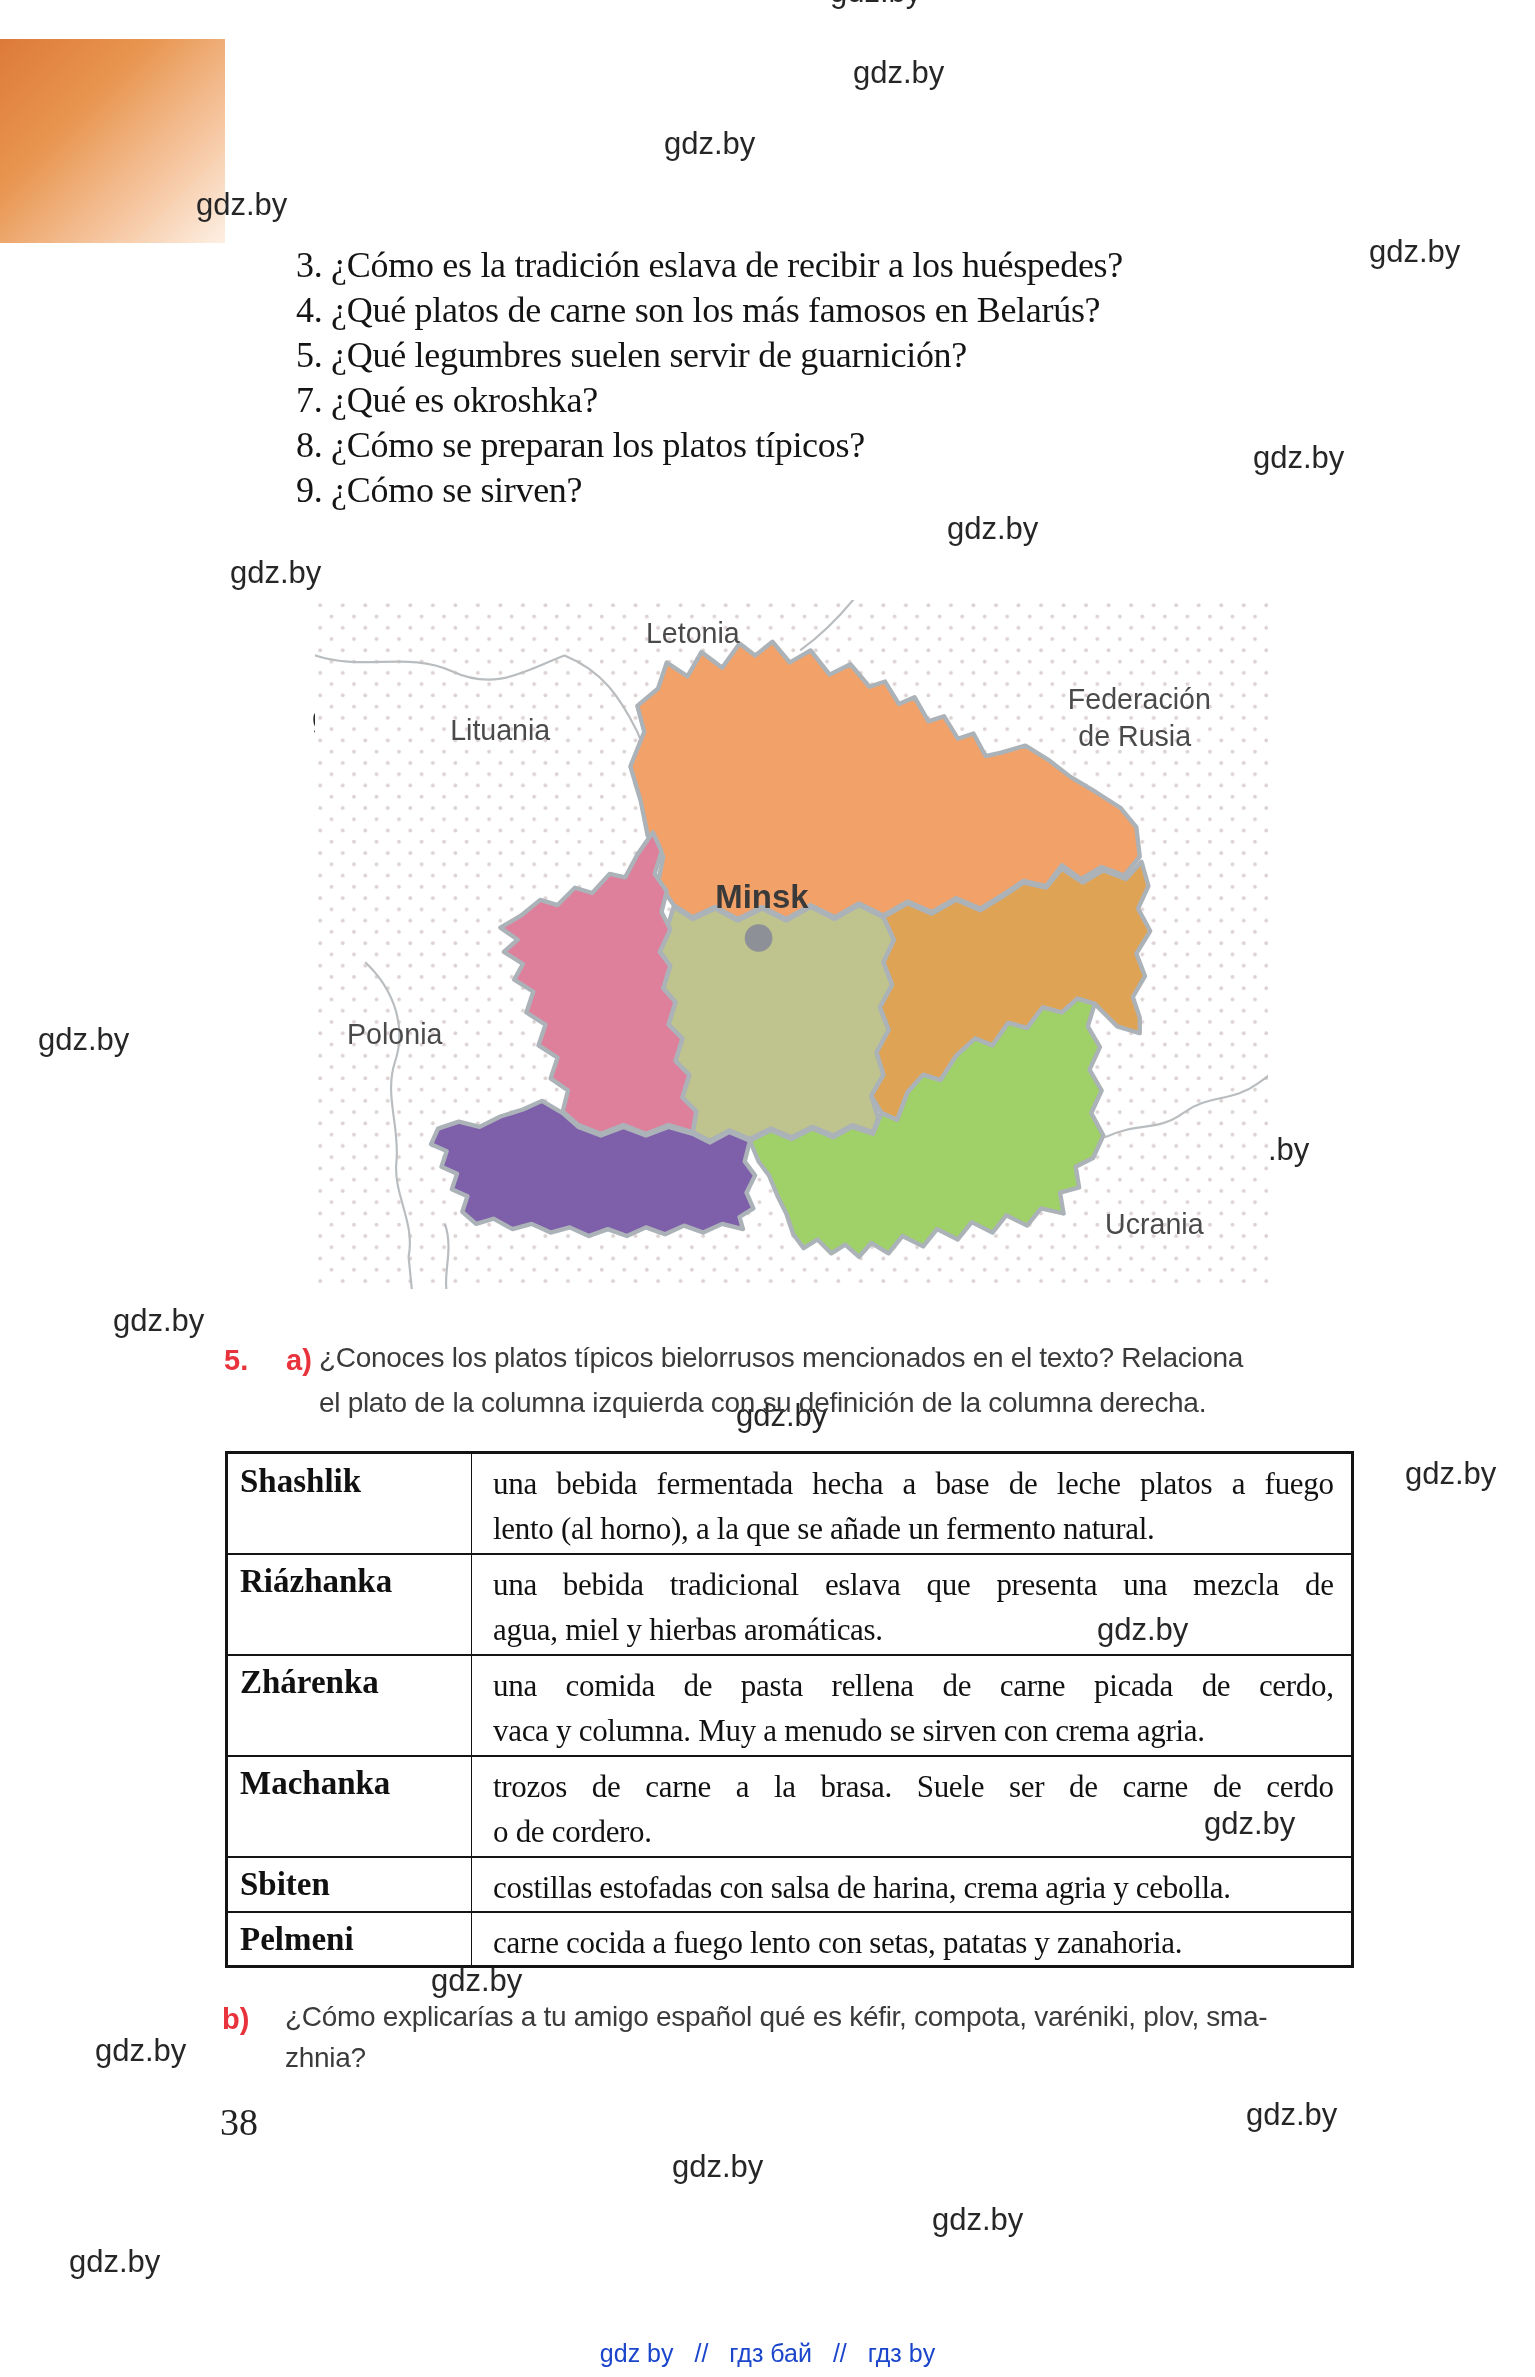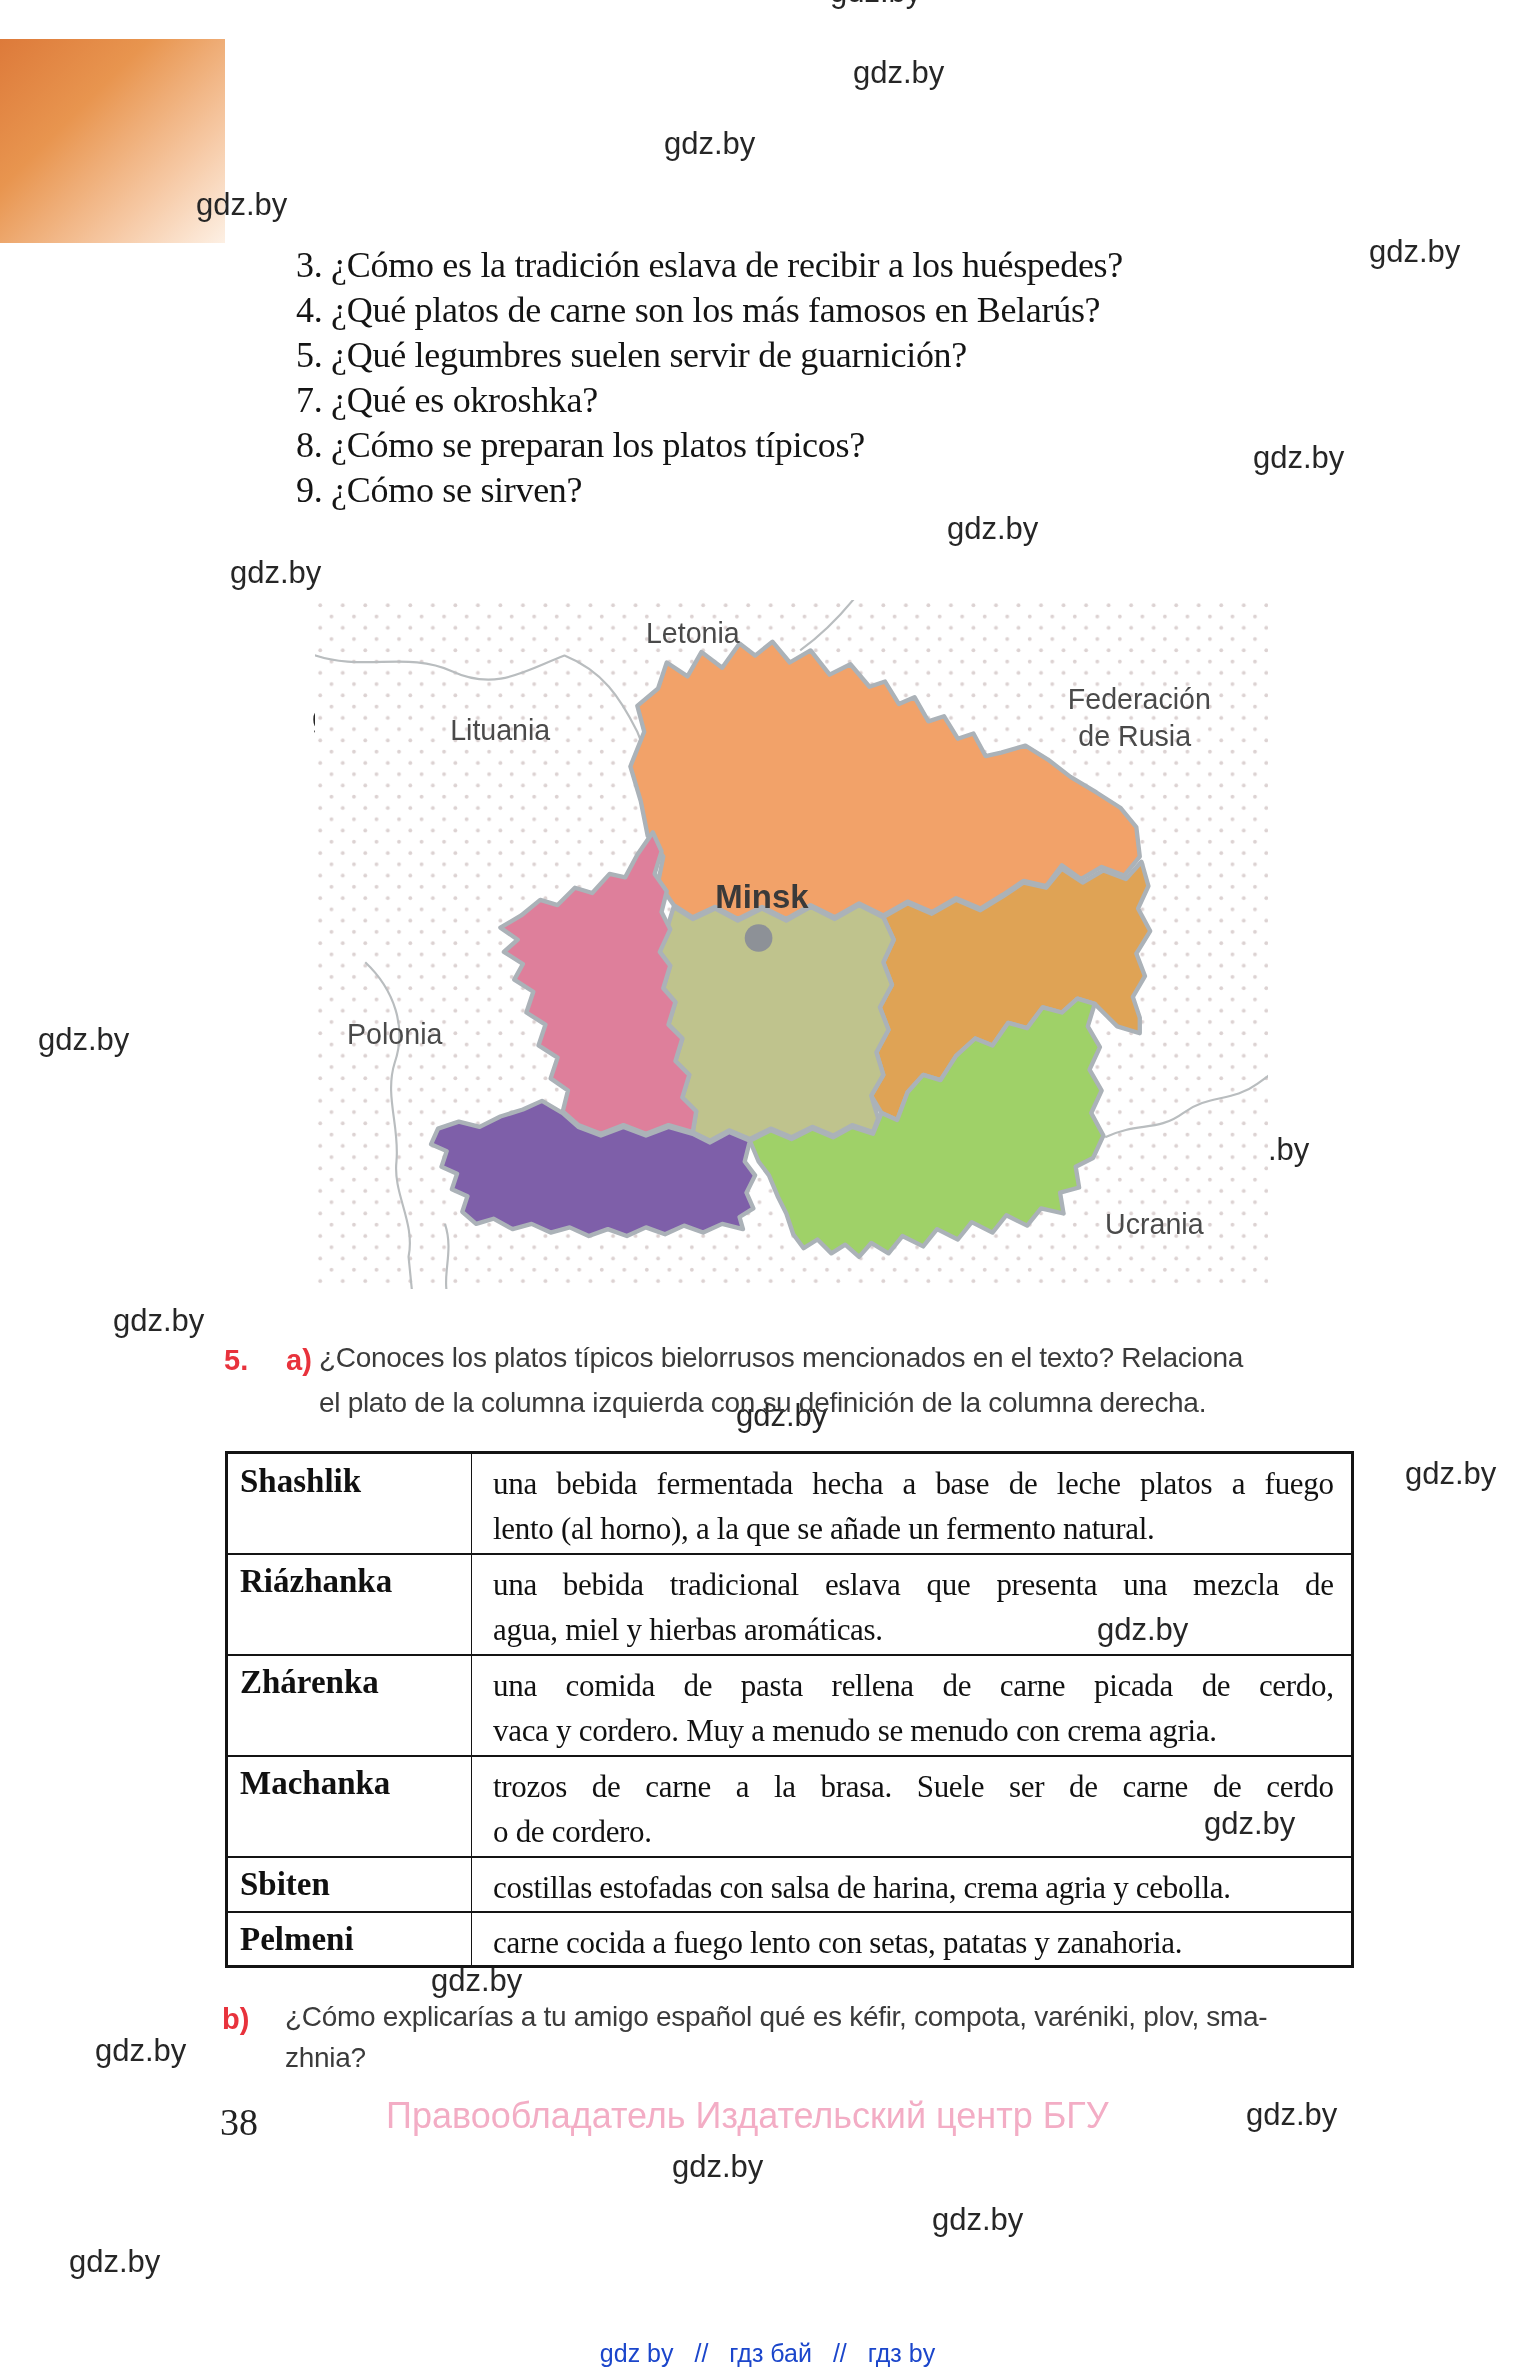--- a/index.html
+++ b/index.html
@@ -192,21 +192,21 @@
       <td class="term">Riázhanka</td>
       <td class="def">
         <div class="dl-j">una bebida tradicional eslava que presenta una mezcla de</div>
         <div>agua, miel y hierbas aromáticas.</div>
       </td>
     </tr>
     <tr class="tall">
       <td class="term">Zhárenka</td>
       <td class="def">
         <div class="dl-j">una comida de pasta rellena de carne picada de cerdo,</div>
-        <div>vaca y cordero. Muy a menudo se menudo con crema agria.</div>
+        <div>vaca y columna. Muy a menudo se sirven con crema agria.</div>
       </td>
     </tr>
     <tr class="tall">
       <td class="term">Machanka</td>
       <td class="def">
         <div class="dl-j">trozos de carne a la brasa. Suele ser de carne de cerdo</div>
         <div>o de cordero.</div>
       </td>
     </tr>
     <tr class="short">
@@ -222,21 +222,20 @@
       </td>
     </tr>
   </tbody>
     </table>
 
   <span class="marker" style="left:222px;top:2003px">b)</span>
   <span class="exline" style="left:285px;top:2001px">¿Cómo explicarías a tu amigo español qué es kéfir, compota, varéniki, plov, sma-</span>
   <span class="exline" style="left:285px;top:2042px">zhnia?</span>
 
   <div class="pagenum">38</div>
-  <div class="copyright">Правообладатель Издательский центр БГУ</div>
 
   <div class="links">
     <span>gdz by</span>
     <span class="sep">//</span>
     <span>гдз бай</span>
     <span class="sep">//</span>
     <span>гдз by</span>
   </div>
 
 </div>

